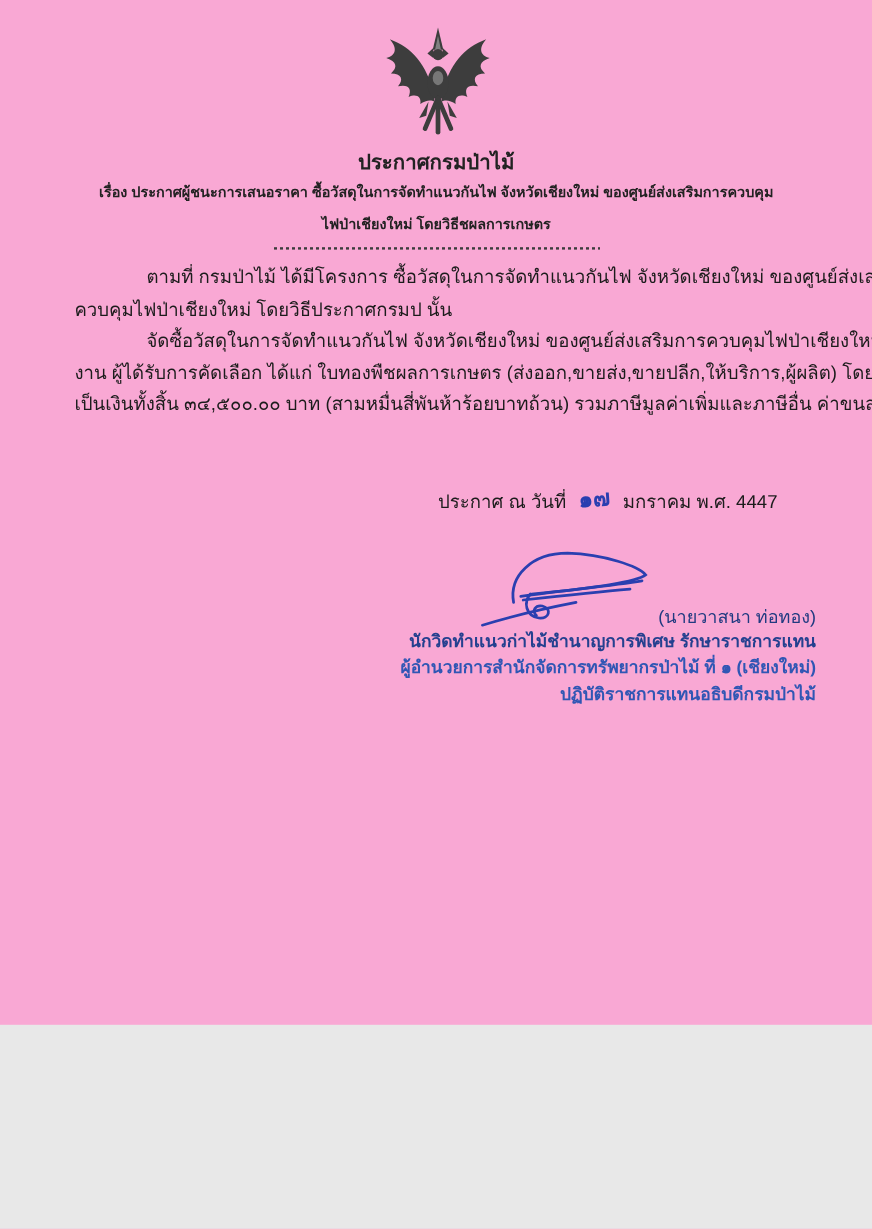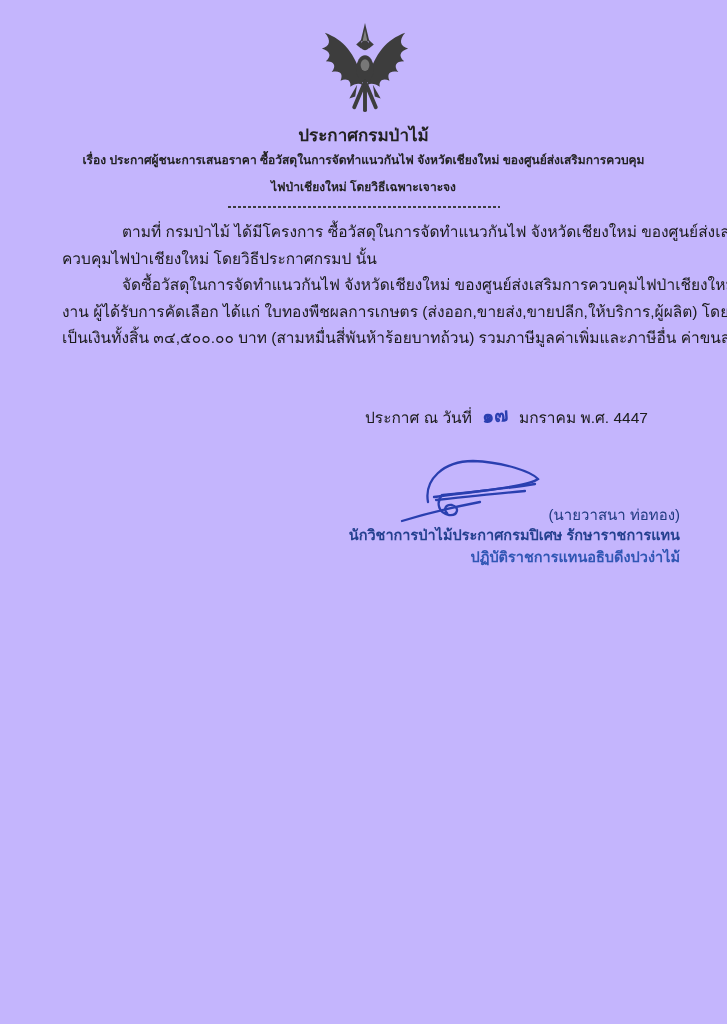--- a/index.html
+++ b/index.html
@@ -3,22 +3,22 @@
 <meta charset="utf-8">
 <style>
   html, body { margin: 0; padding: 0; }
   body {
     width: 727px; height: 1024px;
     background: #e8e8e8;
     font-family: "Liberation Sans", "DejaVu Sans", sans-serif;
   }
   .page {
     position: relative;
-    width: 727px; height: 1024px;
-    background: #c4b5fd;
+    width: 727px; height: 854px;
+    background: #f9a8d4;
     overflow: hidden;
     color: #1c1c1c;
   }
   .emblem {
     position: absolute;
     left: 316px; top: 20px;
     width: 98px; height: 98px;
   }
   .doc-title {
     position: absolute;
@@ -138,21 +138,21 @@
     </g>
 
     <path d="M42 66 L34 80 L40 78 Z"></path>
     <path d="M58 66 L66 80 L60 78 Z"></path>
   </svg>
 
   <div class="doc-title">ประกาศกรมป่าไม้</div>
 
   <div class="subject">
     <div class="line" style="white-space:normal">เรื่อง ประกาศผู้ชนะการเสนอราคา ซื้อวัสดุในการจัดทำแนวกันไฟ จังหวัดเชียงใหม่ ของศูนย์ส่งเสริมการควบคุม</div>
-    <div>ไฟป่าเชียงใหม่ โดยวิธีเฉพาะเจาะจง</div>
+    <div>ไฟป่าเชียงใหม่ โดยวิธีชผลการเกษตร</div>
   </div>
 
   <div class="sep-line"></div>
 
   <div class="body-text p1">
     <div class="line indent">ตามที่ กรมป่าไม้ ได้มีโครงการ ซื้อวัสดุในการจัดทำแนวกันไฟ จังหวัดเชียงใหม่ ของศูนย์ส่งเสริมการ</div>
     <div class="line">ควบคุมไฟป่าเชียงใหม่ โดยวิธีประกาศกรมป  นั้น</div>
   </div>
 
   <div class="body-text p2">
@@ -170,17 +170,18 @@
   <svg class="signature-svg" viewBox="0 0 150 74" fill="none" stroke="#2a3fb0" stroke-width="2.3" stroke-linecap="round" aria-hidden="true">
     <path d="M30 52 C 26 30, 45 11, 75 11 C 106 12, 134 22, 140 29 C 131 36, 88 41, 45 45"></path>
     <path d="M36 47 C 72 42, 112 38, 137 34"></path>
     <path d="M38 50 C 75 46, 104 43, 127 41"></path>
     <path d="M44 45 C 38 52, 40 63, 51 65 C 60 66, 62 57, 54 55 C 48 54, 45 59, 49 63"></path>
     <path d="M4 71 C 30 63, 56 57, 82 52"></path>
   </svg>
 
   <div class="sig-block">
     <div class="sig-name">(นายวาสนา ท่อทอง)</div>
-    <div class="sig-pos1">นักวิชาการป่าไม้ประกาศกรมปิเศษ รักษาราชการแทน</div>
-    <div class="sig-pos3">ปฏิบัติราชการแทนอธิบดีงปวง่าไม้</div>
+    <div class="sig-pos1">นักวิดทำแนวก่าไม้ชำนาญการพิเศษ รักษาราชการแทน</div>
+    <div class="sig-pos2">ผู้อำนวยการสำนักจัดการทรัพยากรป่าไม้ ที่ ๑ (เชียงใหม่)</div>
+    <div class="sig-pos3">ปฏิบัติราชการแทนอธิบดีกรมป่าไม้</div>
   </div>
 
 </div>
 
 </body></html>

